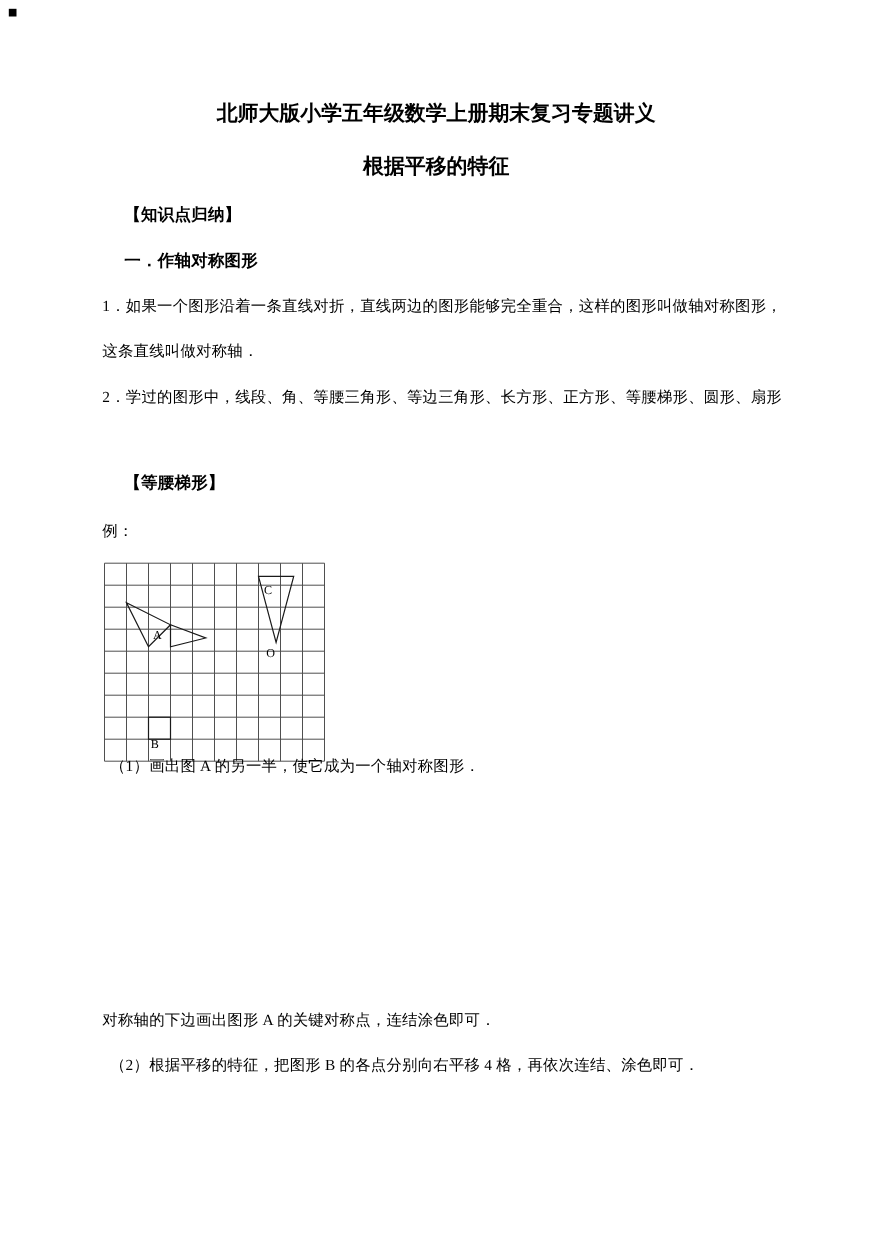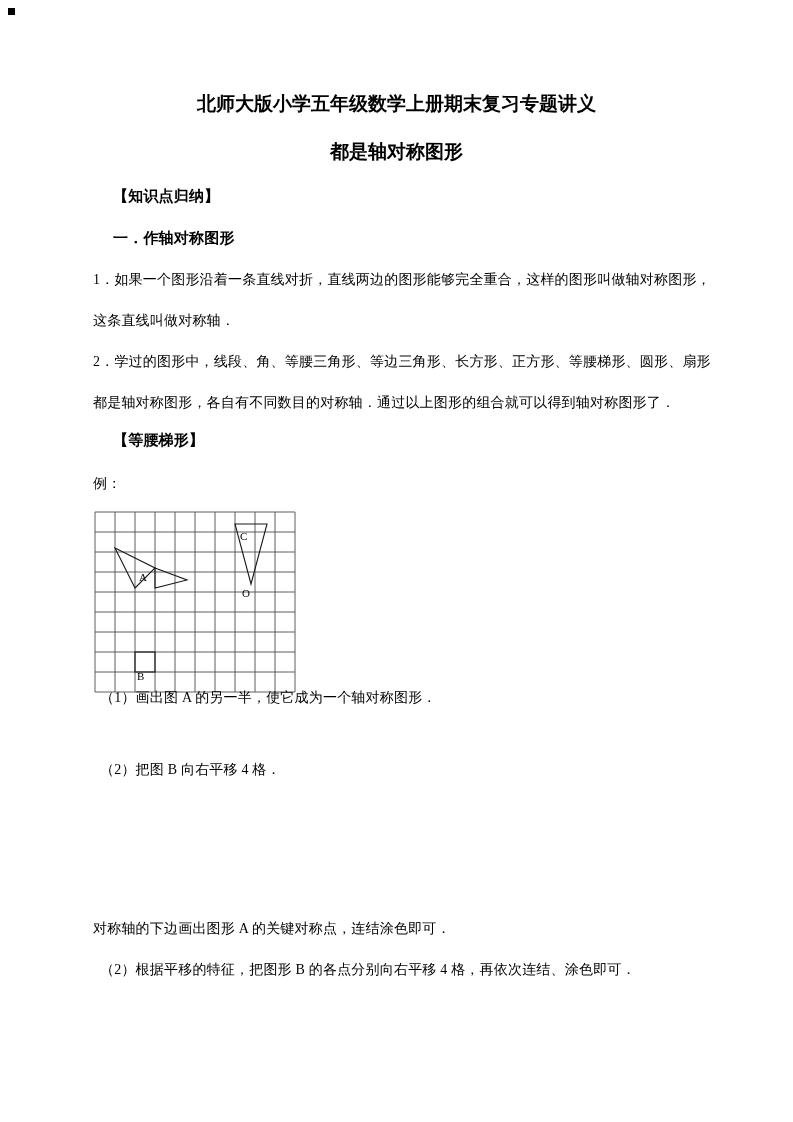--- a/index.html
+++ b/index.html
@@ -47,29 +47,28 @@
     }
   </style>
 </head>
 <body>
 
 <div class="page">
 
   <div class="corner-marker"></div>
 
   <div class="doc-title">北师大版小学五年级数学上册期末复习专题讲义</div>
-  <div class="doc-subtitle">都是轴对称图形</div>
+  <div class="doc-subtitle">根据平移的特征</div>
 
   <div class="line heading" style="top:186px">【知识点归纳】</div>
   <div class="line heading" style="top:228px">一．作轴对称图形</div>
 
   <div class="line" style="top:270px">1．如果一个图形沿着一条直线对折，直线两边的图形能够完全重合，这样的图形叫做轴对称图形，</div>
   <div class="line" style="top:311px">这条直线叫做对称轴．</div>
   <div class="line" style="top:352px">2．学过的图形中，线段、角、等腰三角形、等边三角形、长方形、正方形、等腰梯形、圆形、扇形</div>
-  <div class="line" style="top:393px">都是轴对称图形，各自有不同数目的对称轴．通过以上图形的组合就可以得到轴对称图形了．</div>
 
   <div class="line heading" style="top:430px">【等腰梯形】</div>
   <div class="line" style="top:474px">例：</div>
 
   <div class="figure">
     <svg width="212" height="192" viewBox="0 0 212 192">
       <g id="grid-lines">
           <line x1="5" y1="4" x2="5" y2="184" stroke="#4d4d4d" stroke-width="0.9"></line>
           <line x1="25" y1="4" x2="25" y2="184" stroke="#4d4d4d" stroke-width="0.9"></line>
           <line x1="45" y1="4" x2="45" y2="184" stroke="#4d4d4d" stroke-width="0.9"></line>
@@ -97,18 +96,17 @@
       <polygon class="shape" points="145,16 177,16 161,76"></polygon>
       <rect class="shape" x="45" y="144" width="20" height="20"></rect>
       <text x="49" y="73">A</text>
       <text x="47" y="172">B</text>
       <text x="150" y="32">C</text>
       <text x="152" y="89">O</text>
     </svg>
   </div>
 
   <div class="line indent" style="top:688px">（1）画出图 A 的另一半，使它成为一个轴对称图形．</div>
-  <div class="line indent" style="top:760px">（2）把图 B 向右平移 4 格．</div>
 
   <div class="line" style="top:919px">对称轴的下边画出图形 A 的关键对称点，连结涂色即可．</div>
   <div class="line indent" style="top:960px">（2）根据平移的特征，把图形 B 的各点分别向右平移 4 格，再依次连结、涂色即可．</div>
 
 </div>
 
 </body></html>

